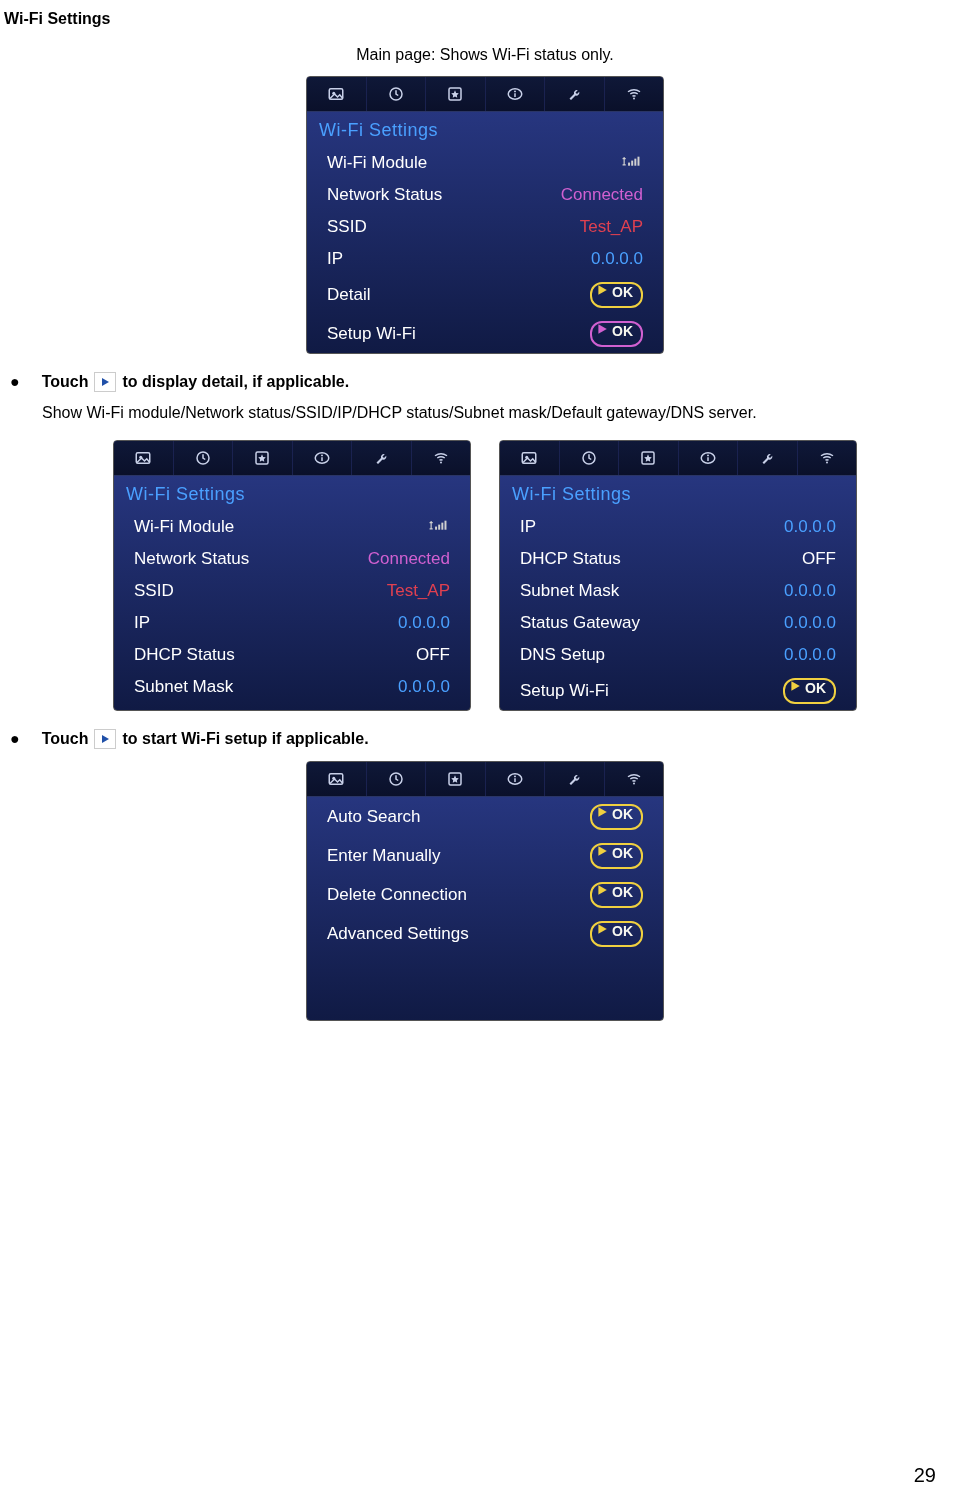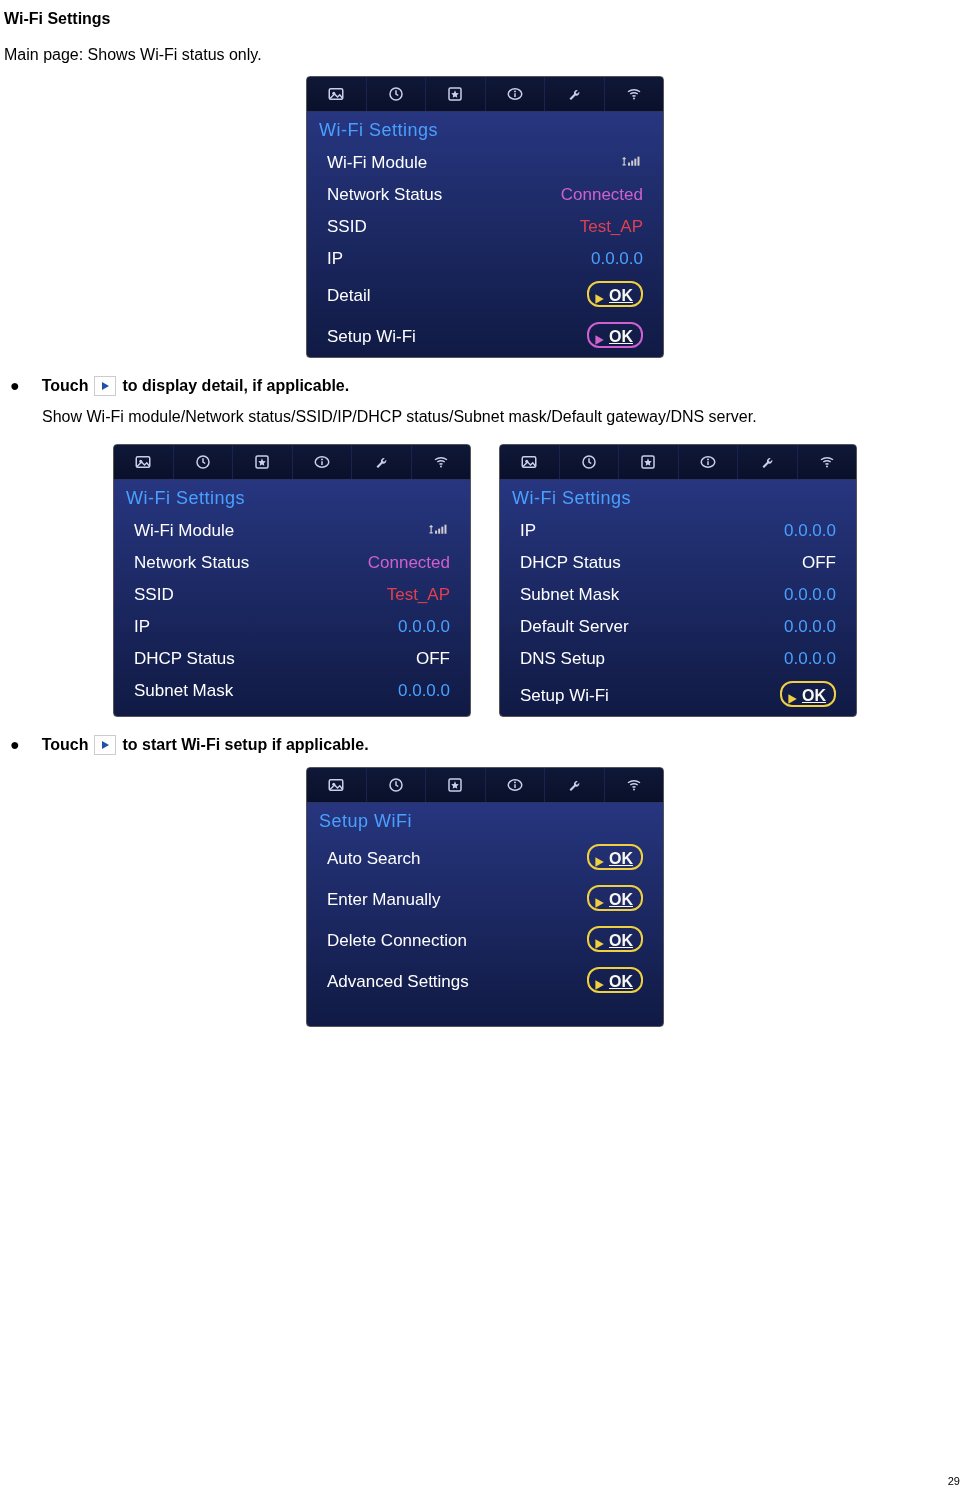--- a/index.html
+++ b/index.html
@@ -21,20 +21,21 @@
     font-weight: bold;
     font-size: 16px;
     margin-bottom: 6px;
   }
   .h-sub .colon {
     font-weight: normal;
   }
   .p-line {
     font-size: 16px;
     margin-bottom: 4px;
+    text-align: center;
   }
   .bullet-line {
     display: flex;
     align-items: center;
     margin-left: 6px;
     margin-top: 16px;
     margin-bottom: 12px;
   }
   .bullet-dot {
     font-size: 16px;
@@ -119,29 +120,28 @@
   }
   .device .row .value {
     text-align: right;
   }
   .value.white { color: #fff; }
   .value.magenta { color: #d060d0; }
   .value.red { color: #e04050; }
   .value.blue { color: #4aa0ff; }
   .ok-pill {
     display: inline-flex;
-    align-items: flex-end;
+    align-items: flex-start;
     border: 2px solid #f0d040;
     border-radius: 12px;
     padding: 0 8px 0 4px;
     height: 22px;
     color: #f8f8f0;
-    font-size: 16px;
+    font-size: 14px;
     font-weight: bold;
-    text-decoration: underline;
   }
   .ok-pill.magenta-border {
     border-color: #d060d0;
   }
   .ok-pill svg {
     width: 12px;
     height: 12px;
     margin-right: 4px;
   }
   .signal-icon svg {
@@ -155,23 +155,23 @@
     margin: 12px 0 18px 0;
   }
   .device.tall {
     height: 258px;
   }
   .device .filler {
     height: 60px;
   }
   .page-num {
     position: absolute;
-    right: 6px;
+    right: 30px;
     bottom: 10px;
-    font-size: 11px;
+    font-size: 20px;
   }
   .page-wrap {
     position: relative;
     min-height: 1487px;
   }
 </style>
 </head>
 <body>
 <div class="page-wrap">
 
@@ -411,21 +411,21 @@
           </div>
           <div class="row">
             <span class="label">DHCP Status</span>
             <span class="value white">OFF</span>
           </div>
           <div class="row">
             <span class="label">Subnet Mask</span>
             <span class="value blue">0.0.0.0</span>
           </div>
           <div class="row">
-            <span class="label">Default Server</span>
+            <span class="label">Status Gateway</span>
             <span class="value blue">0.0.0.0</span>
           </div>
           <div class="row">
             <span class="label">DNS Setup</span>
             <span class="value blue">0.0.0.0</span>
           </div>
           <div class="row">
             <span class="label">Setup Wi-Fi</span>
             <span class="value"><span class="ok-pill">
                 <svg viewBox="0 0 10 10">
@@ -487,21 +487,20 @@
           </div>
       <div class="tb-item">
             <svg viewBox="0 0 24 24">
               <path d="M4 9 a14 14 0 0 1 16 0" stroke="#c8d0e8" fill="none" stroke-width="2"></path>
               <path d="M7 12 a9 9 0 0 1 10 0" stroke="#c8d0e8" fill="none" stroke-width="2"></path>
               <path d="M10 15 a4 4 0 0 1 4 0" stroke="#c8d0e8" fill="none" stroke-width="2"></path>
               <circle cx="12" cy="18" r="1.3" fill="#c8d0e8"></circle>
             </svg>
           </div>
     </div>
-    <div class="section-title">Setup WiFi</div>
     <div>
           <div class="row">
             <span class="label">Auto Search</span>
             <span class="value"><span class="ok-pill">
                 <svg viewBox="0 0 10 10">
                   <path d="M2 1 L9 5 L2 9 Z" fill="#f0d040"></path>
                 </svg>
                 <span>OK</span>
               </span></span>
           </div>

